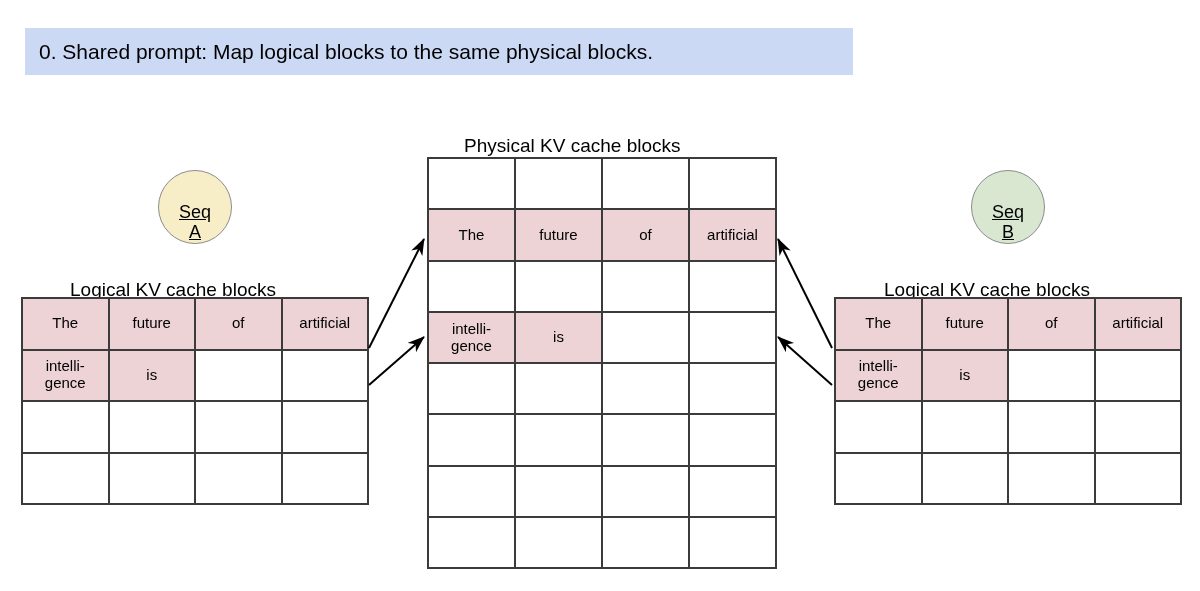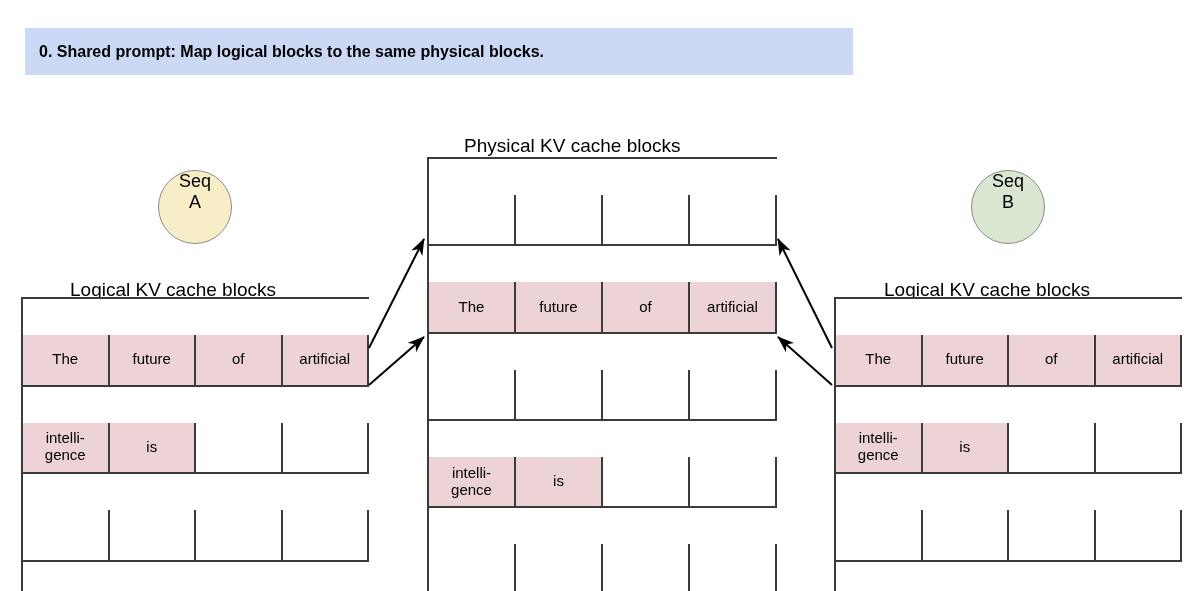--- a/index.html
+++ b/index.html
@@ -23,37 +23,35 @@
     top: 28px;
     width: 828px;
     height: 47px;
     background: #ccd9f5;
     display: flex;
     align-items: center;
     box-sizing: border-box;
     padding-left: 14px;
   }
   #title-banner .banner-text {
-    font-size: 16px;
+    font-size: 21px;
     line-height: 1;
     white-space: nowrap;
-    font-weight: bold;
   }
 
   
   .kv-table {
     position: absolute;
     box-sizing: border-box;
     border-top: 2.5px solid #3b3b3b;
     border-left: 2.5px solid #3b3b3b;
     background: #ffffff;
   }
   .kv-row {
     display: flex;
-    margin-top: 36px;
   }
   .kv-cell {
     box-sizing: border-box;
     border-right: 2.5px solid #3b3b3b;
     border-bottom: 2.5px solid #3b3b3b;
     display: flex;
     align-items: center;
     justify-content: center;
     text-align: center;
     font-size: 15px;
@@ -89,24 +87,25 @@
   
   .seq-circle {
     position: absolute;
     width: 74px;
     height: 74px;
     border-radius: 50%;
     border: 1.5px solid #8c8c8c;
     display: flex;
     flex-direction: column;
     align-items: center;
-    justify-content: flex-start;
+    justify-content: flex-end;
     font-size: 18px;
     line-height: 1.15;
     box-sizing: border-box;
+    text-decoration: underline;
   }
   #seq-circle-a { left: 158px; top: 170px; background: #f7eec8; }
   #seq-circle-b { left: 971px; top: 170px; background: #d9e7d0; }
 
   
   #arrow-layer {
     position: absolute;
     left: 0;
     top: 0;
     width: 1200px;

